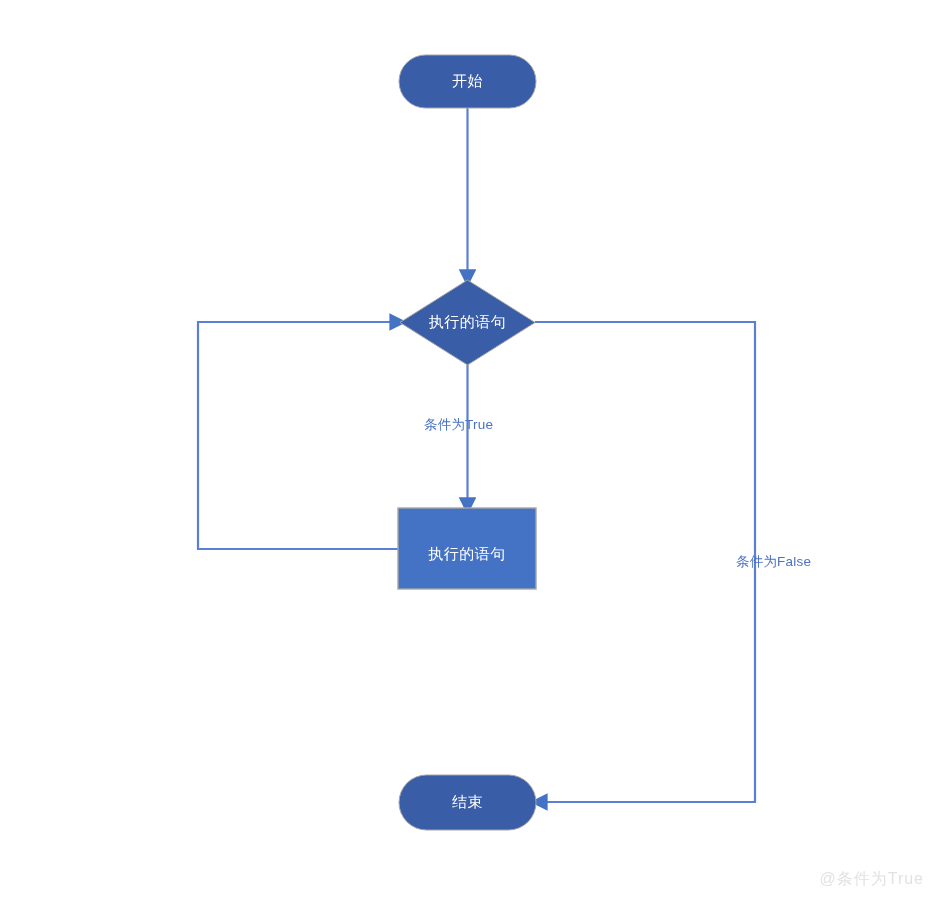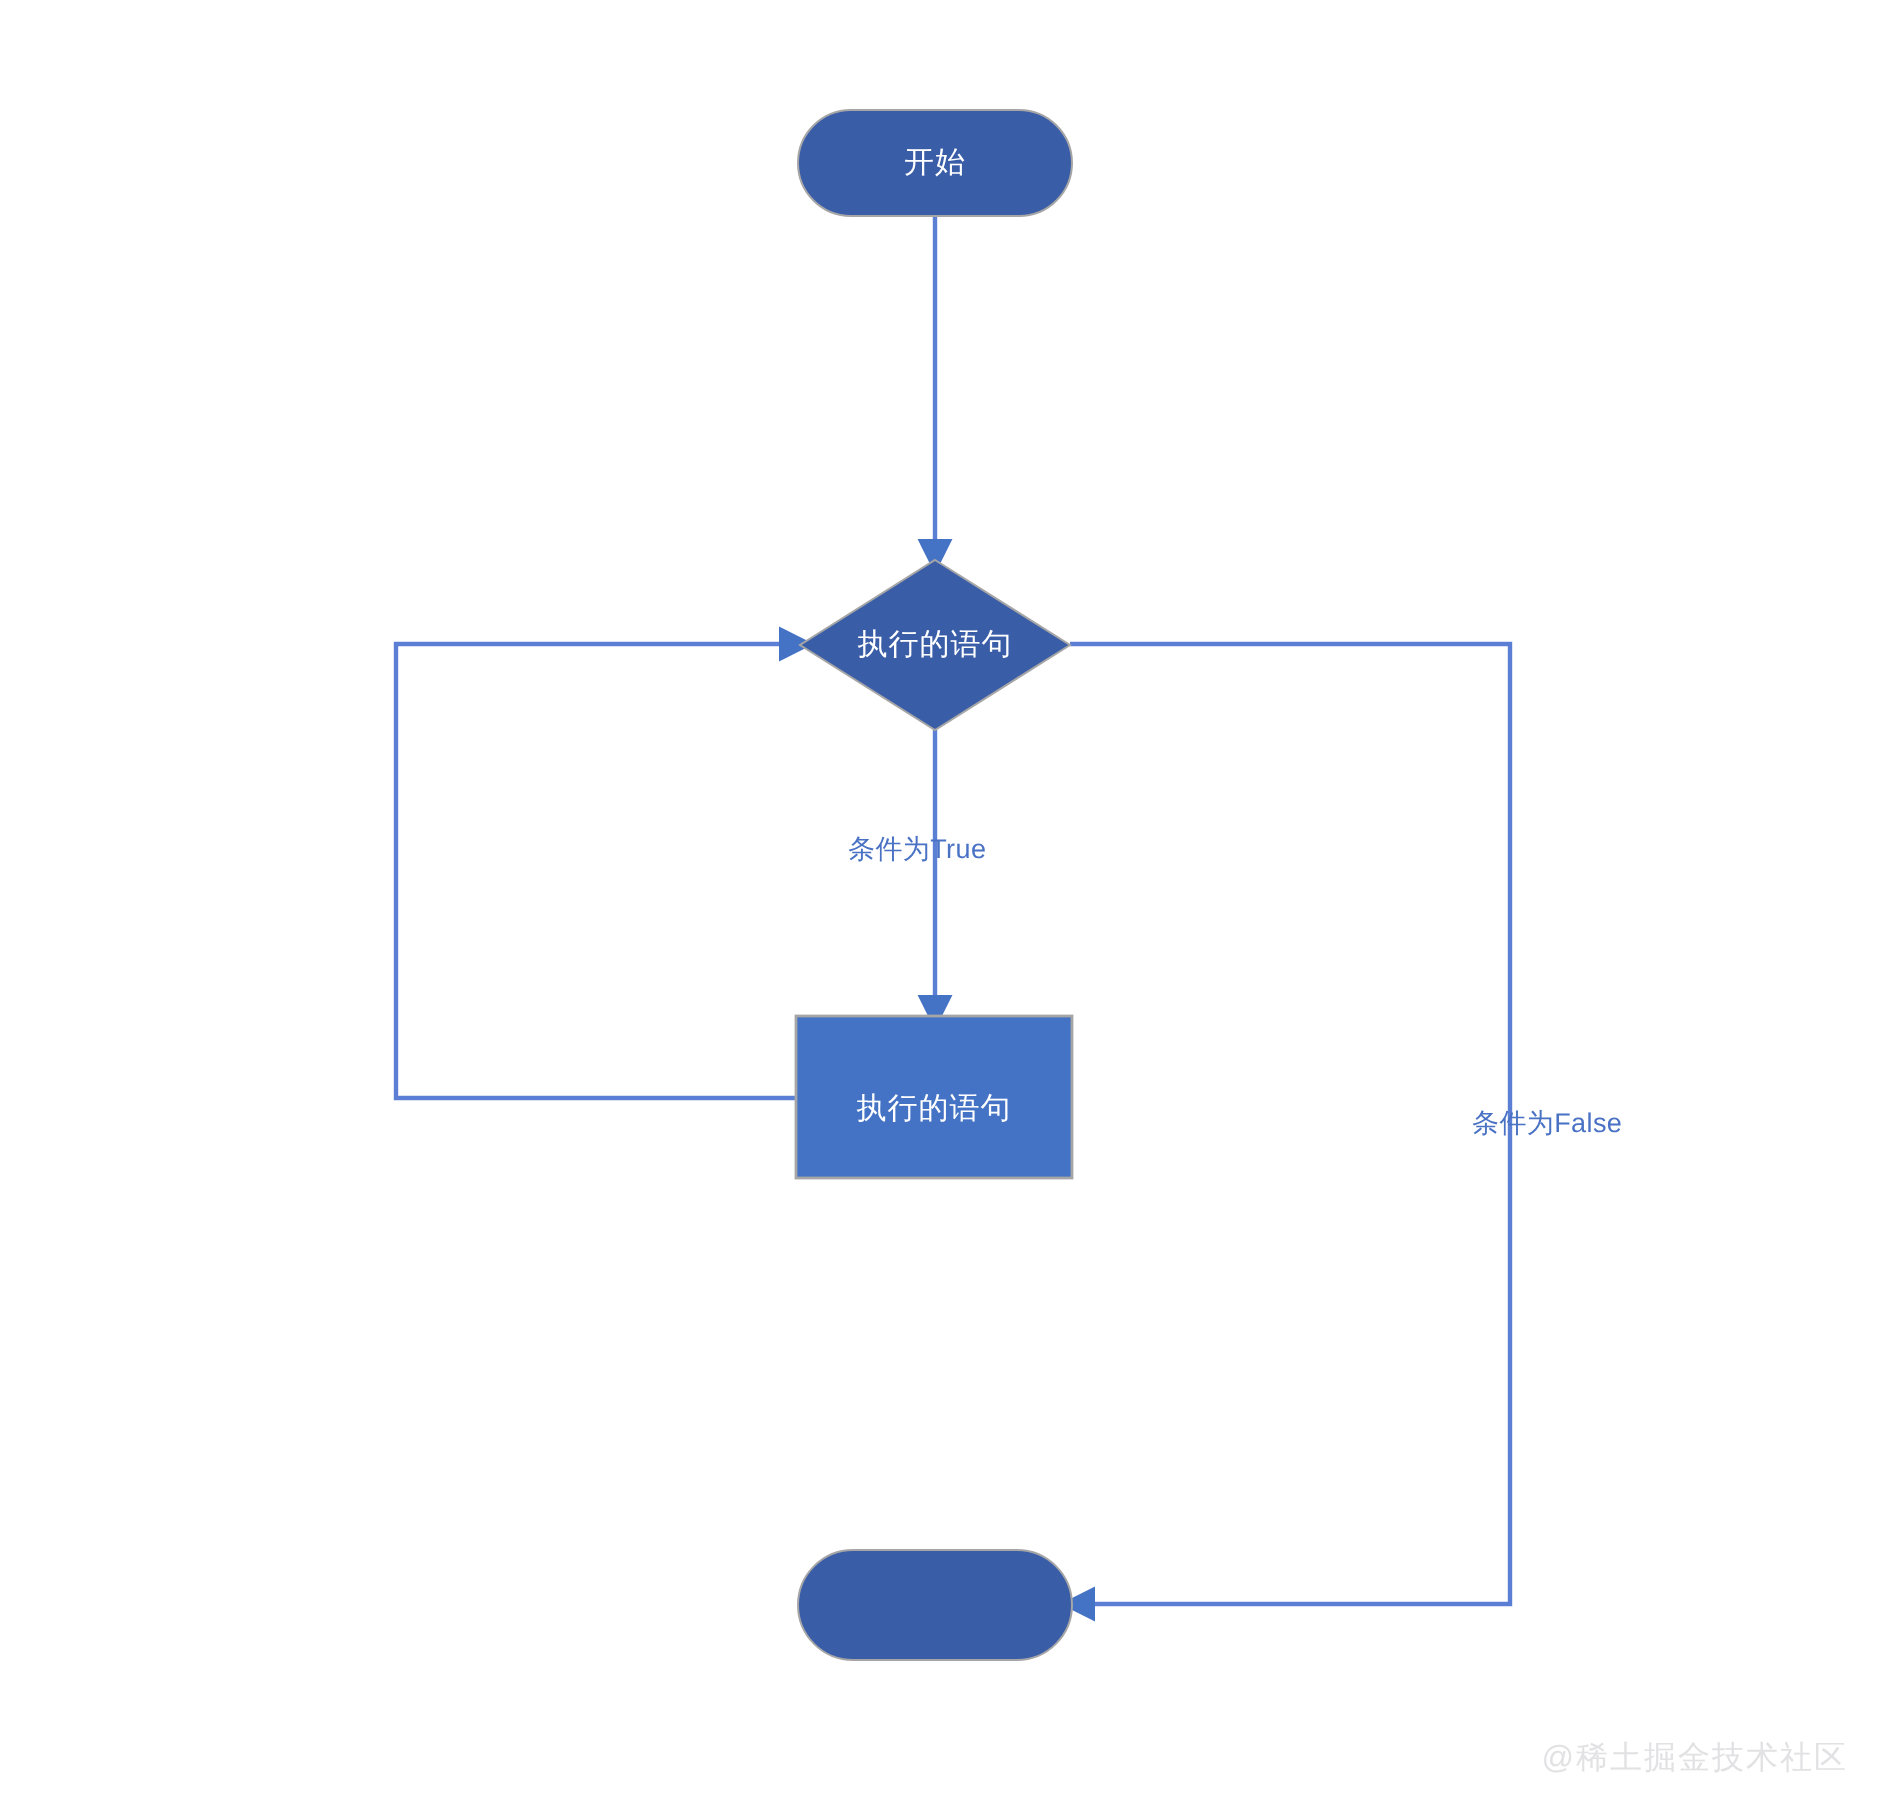--- a/index.html
+++ b/index.html
@@ -103,20 +103,21 @@
 
     <rect x="399" y="775" width="137" height="55" rx="27.5" ry="27.5" fill="#3a5da8" stroke="#a6a6a6" stroke-width="1"></rect>
   </svg>
 
   <div class="node-text" id="start-label">开始</div>
 
   <div class="node-text" id="cond-label">执行的语句</div>
 
   <div class="node-text" id="proc-label">执行的语句</div>
 
+  <div class="node-text" id="end-label">结束</div>
 
   <div class="edge-label" id="label-true">条件为True</div>
 
   <div class="edge-label" id="label-false">条件为False</div>
 
-  <div id="watermark">@稀土掘金技术社区</div>
+  <div id="watermark">@条件为True</div>
 
 </div>
 
 </body></html>

